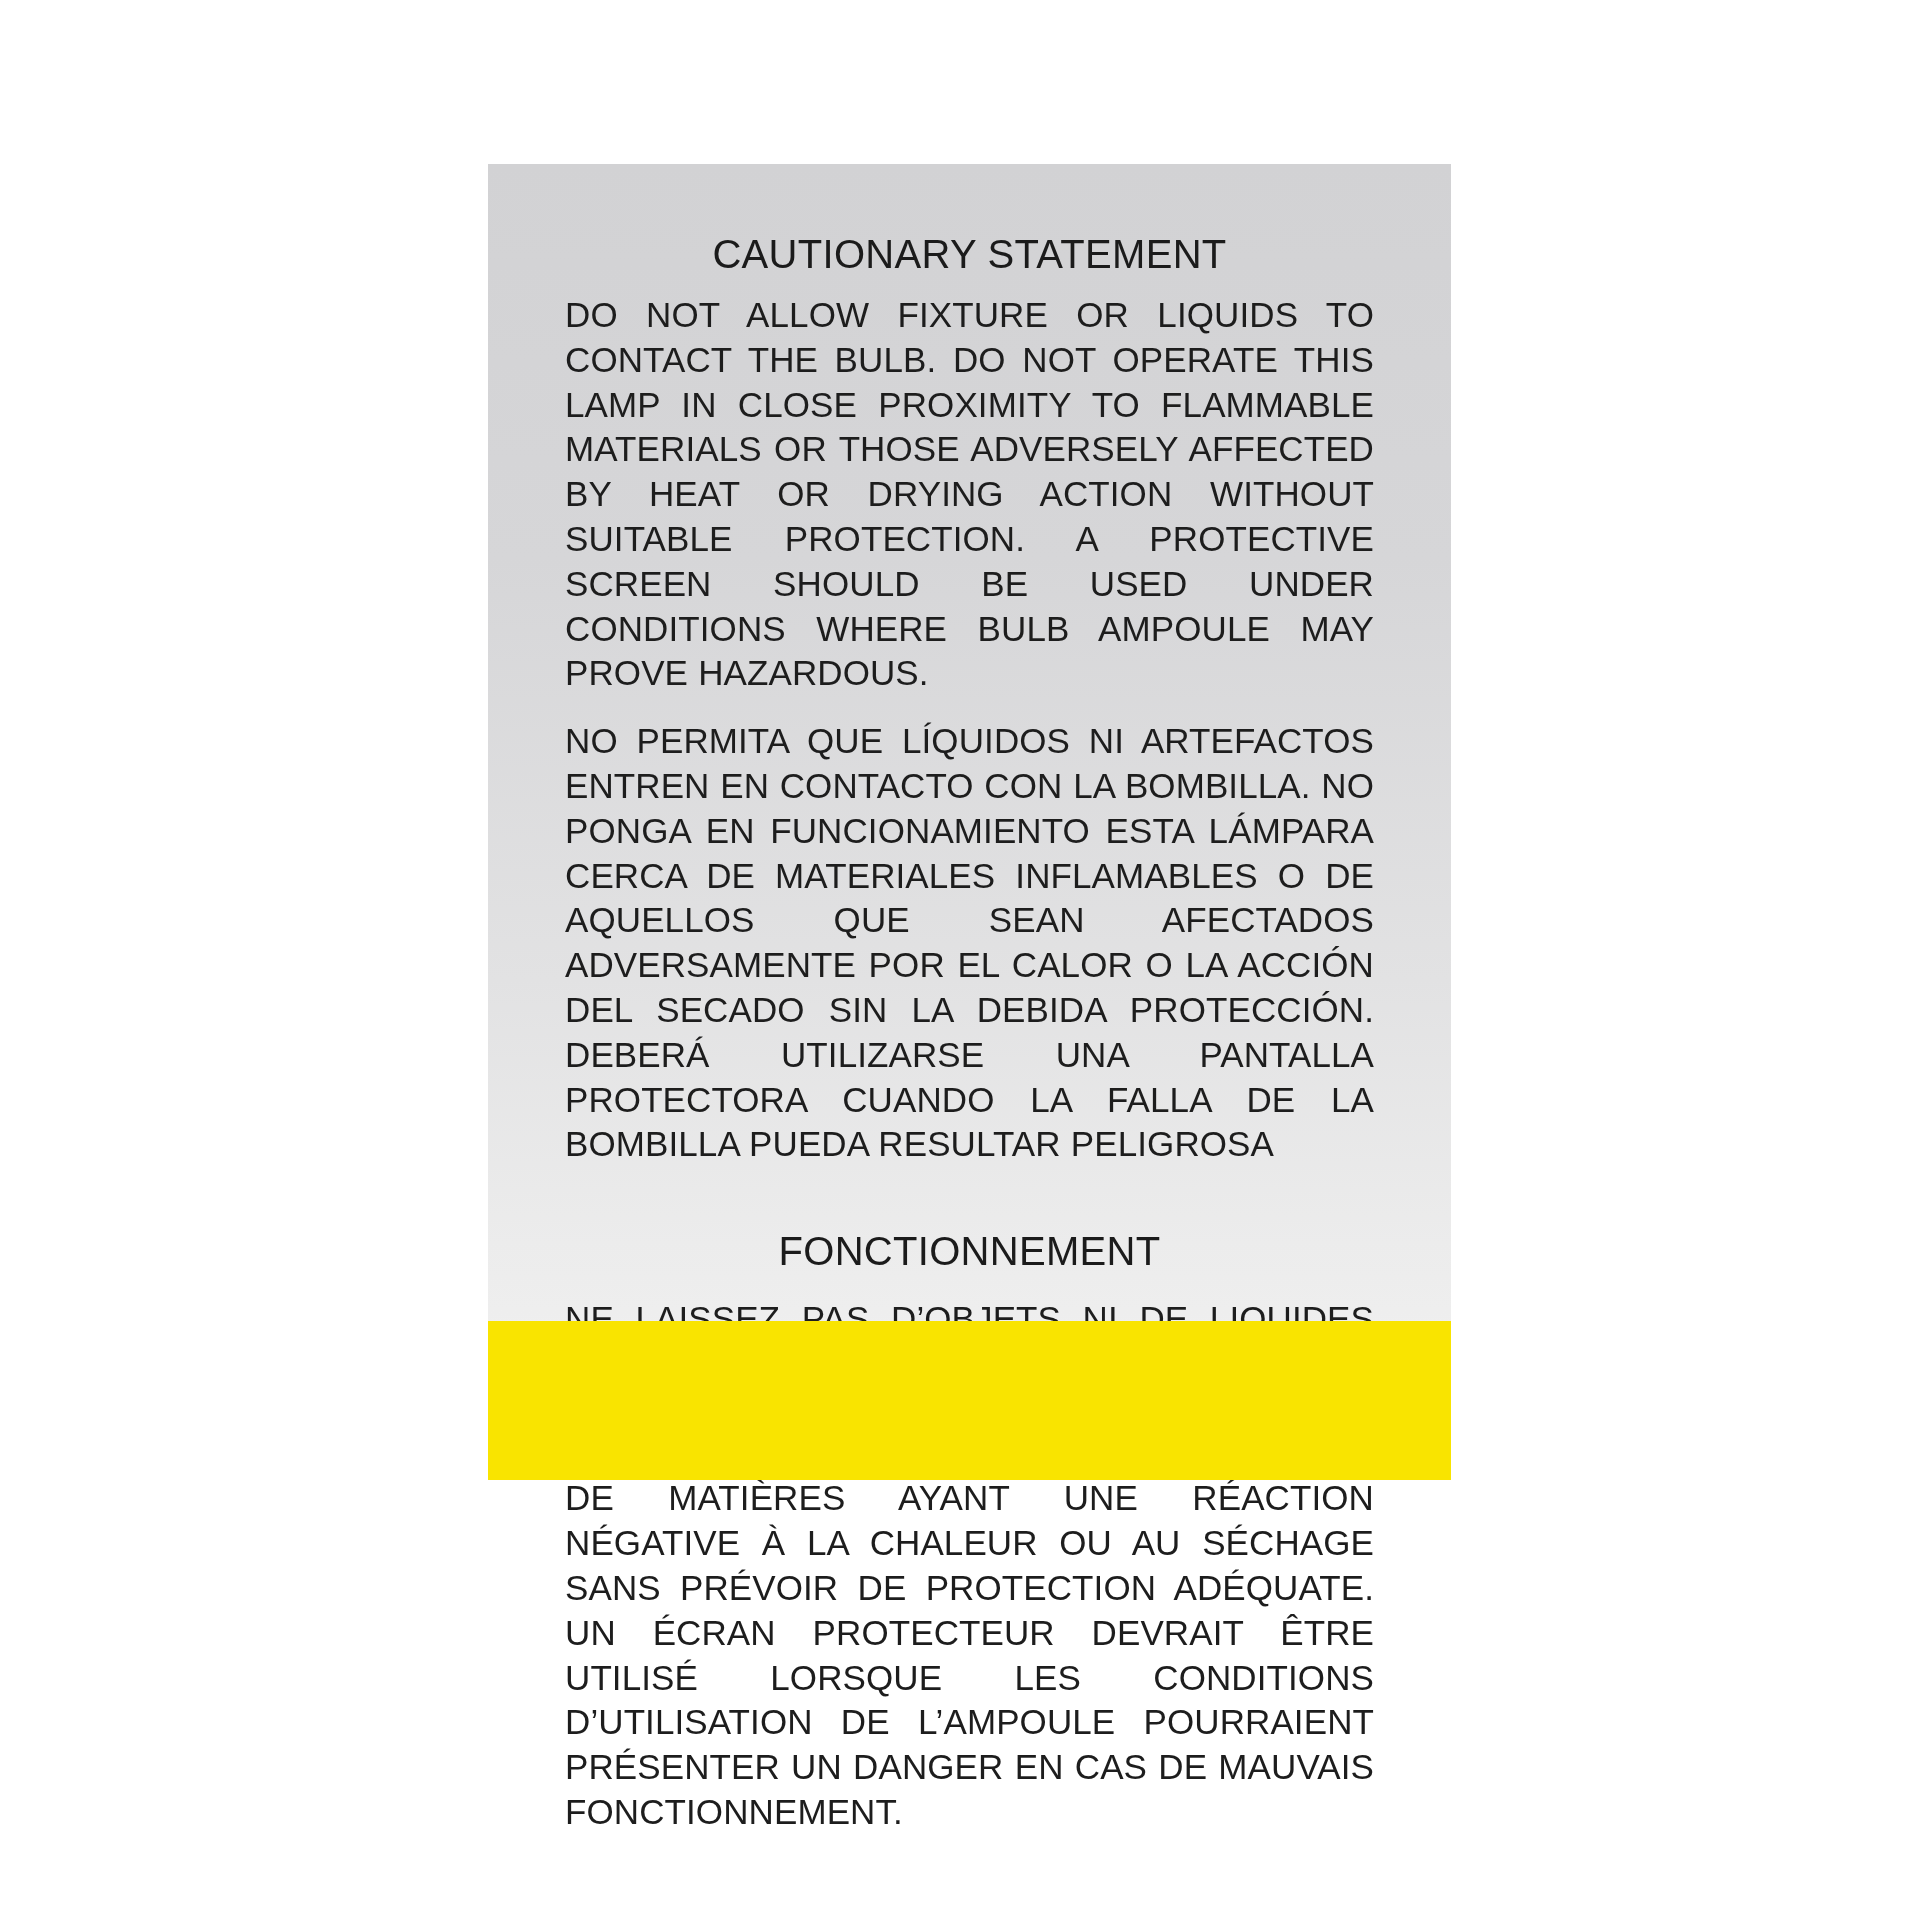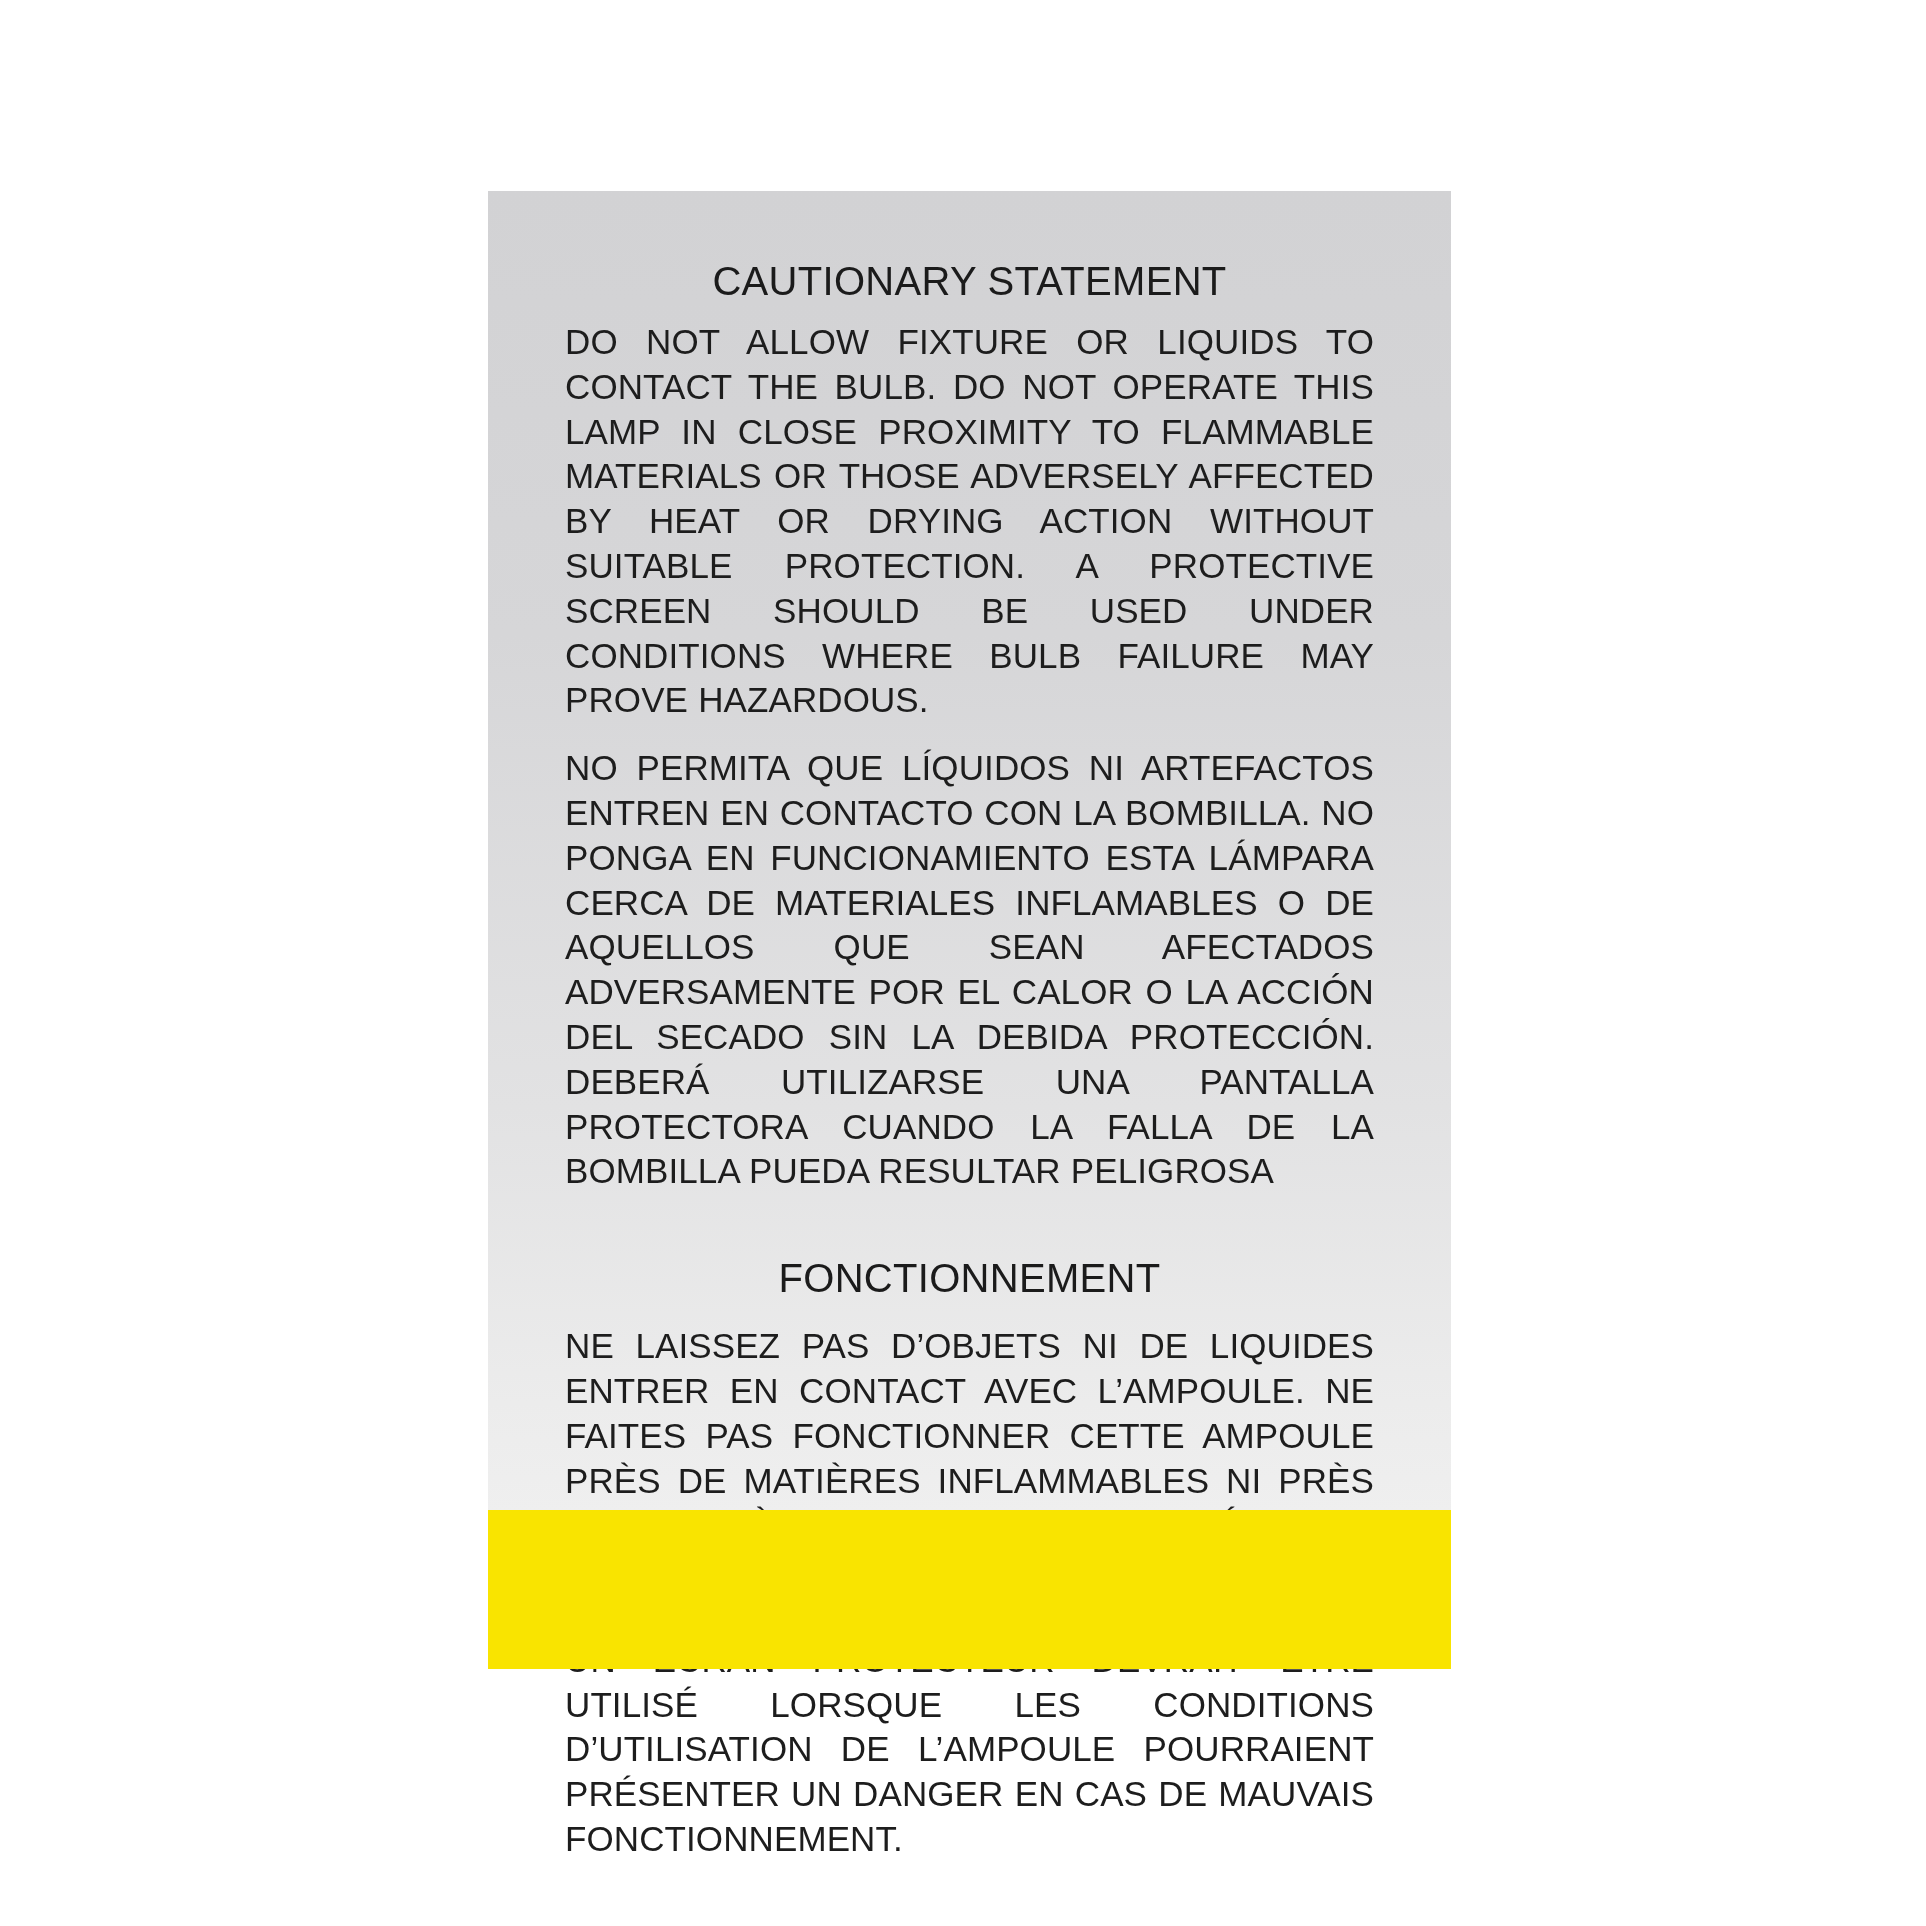--- a/index.html
+++ b/index.html
@@ -12,24 +12,23 @@
   }
   body {
     font-family: "Liberation Sans", sans-serif;
   }
 
   #label-card {
     position: absolute;
     left: 488px;
     top: 164px;
     width: 963px;
-    height: 1478px;
+    height: 1316px;
     background: linear-gradient(to bottom, #d2d2d4 0%, #d6d6d8 30%, #e2e2e3 62%, #ececec 82%, #f0f0f0 92%, #eeeeee 100%);
     box-sizing: border-box;
-    margin-top: 27px;
   }
 
   #label-content {
     padding: 35px 77px 0 77px;
   }
 
   .section-heading {
     text-align: center;
     font-size: 40px;
     font-weight: 400;
@@ -69,21 +68,21 @@
   }
 </style>
 </head>
 <body>
 
 <div id="label-card">
 
   <div id="label-content">
 
     <h1 class="section-heading" id="heading-cautionary">CAUTIONARY STATEMENT</h1>
-    <p class="body-text" id="text-cautionary">DO NOT ALLOW FIXTURE OR LIQUIDS TO CONTACT THE BULB. DO NOT OPERATE THIS LAMP IN CLOSE PROXIMITY TO FLAMMABLE MATERIALS OR THOSE ADVERSELY AFFECTED BY HEAT OR DRYING ACTION WITHOUT SUITABLE PROTECTION. A PROTECTIVE SCREEN SHOULD BE USED UNDER CONDITIONS WHERE BULB FAILURE MAY PROVE HAZARDOUS.</p>
+    <p class="body-text" id="text-cautionary">DO NOT ALLOW FIXTURE OR LIQUIDS TO CONTACT THE BULB. DO NOT OPERATE THIS LAMP IN CLOSE PROXIMITY TO FLAMMABLE MATERIALS OR THOSE ADVERSELY AFFECTED BY HEAT OR DRYING ACTION WITHOUT SUITABLE PROTECTION. A PROTECTIVE SCREEN SHOULD BE USED UNDER CONDITIONS WHERE BULB AMPOULE MAY PROVE HAZARDOUS.</p>
 
     <p class="body-text" id="text-aviso">NO PERMITA QUE LÍQUIDOS NI ARTEFACTOS ENTREN EN CONTACTO CON LA BOMBILLA. NO PONGA EN FUNCIONAMIENTO ESTA LÁMPARA CERCA DE MATERIALES INFLAMABLES O DE AQUELLOS QUE SEAN AFECTADOS ADVERSAMENTE POR EL CALOR O LA ACCIÓN DEL SECADO SIN LA DEBIDA PROTECCIÓN. DEBERÁ UTILIZARSE UNA PANTALLA PROTECTORA CUANDO LA FALLA DE LA BOMBILLA PUEDA RESULTAR PELIGROSA</p>
 
     <h1 class="section-heading" id="heading-avertissement">FONCTIONNEMENT</h1>
     <p class="body-text" id="text-avertissement">NE LAISSEZ PAS D’OBJETS NI DE LIQUIDES ENTRER EN CONTACT AVEC L’AMPOULE. NE FAITES PAS FONCTIONNER CETTE AMPOULE PRÈS DE MATIÈRES INFLAMMABLES NI PRÈS DE MATIÈRES AYANT UNE RÉACTION NÉGATIVE À LA CHALEUR OU AU SÉCHAGE SANS PRÉVOIR DE PROTECTION ADÉQUATE. UN ÉCRAN PROTECTEUR DEVRAIT ÊTRE UTILISÉ LORSQUE LES CONDITIONS D’UTILISATION DE L’AMPOULE POURRAIENT PRÉSENTER UN DANGER EN CAS DE MAUVAIS FONCTIONNEMENT.</p>
 
   </div>
 
   <div id="yellow-bar"></div>
 

